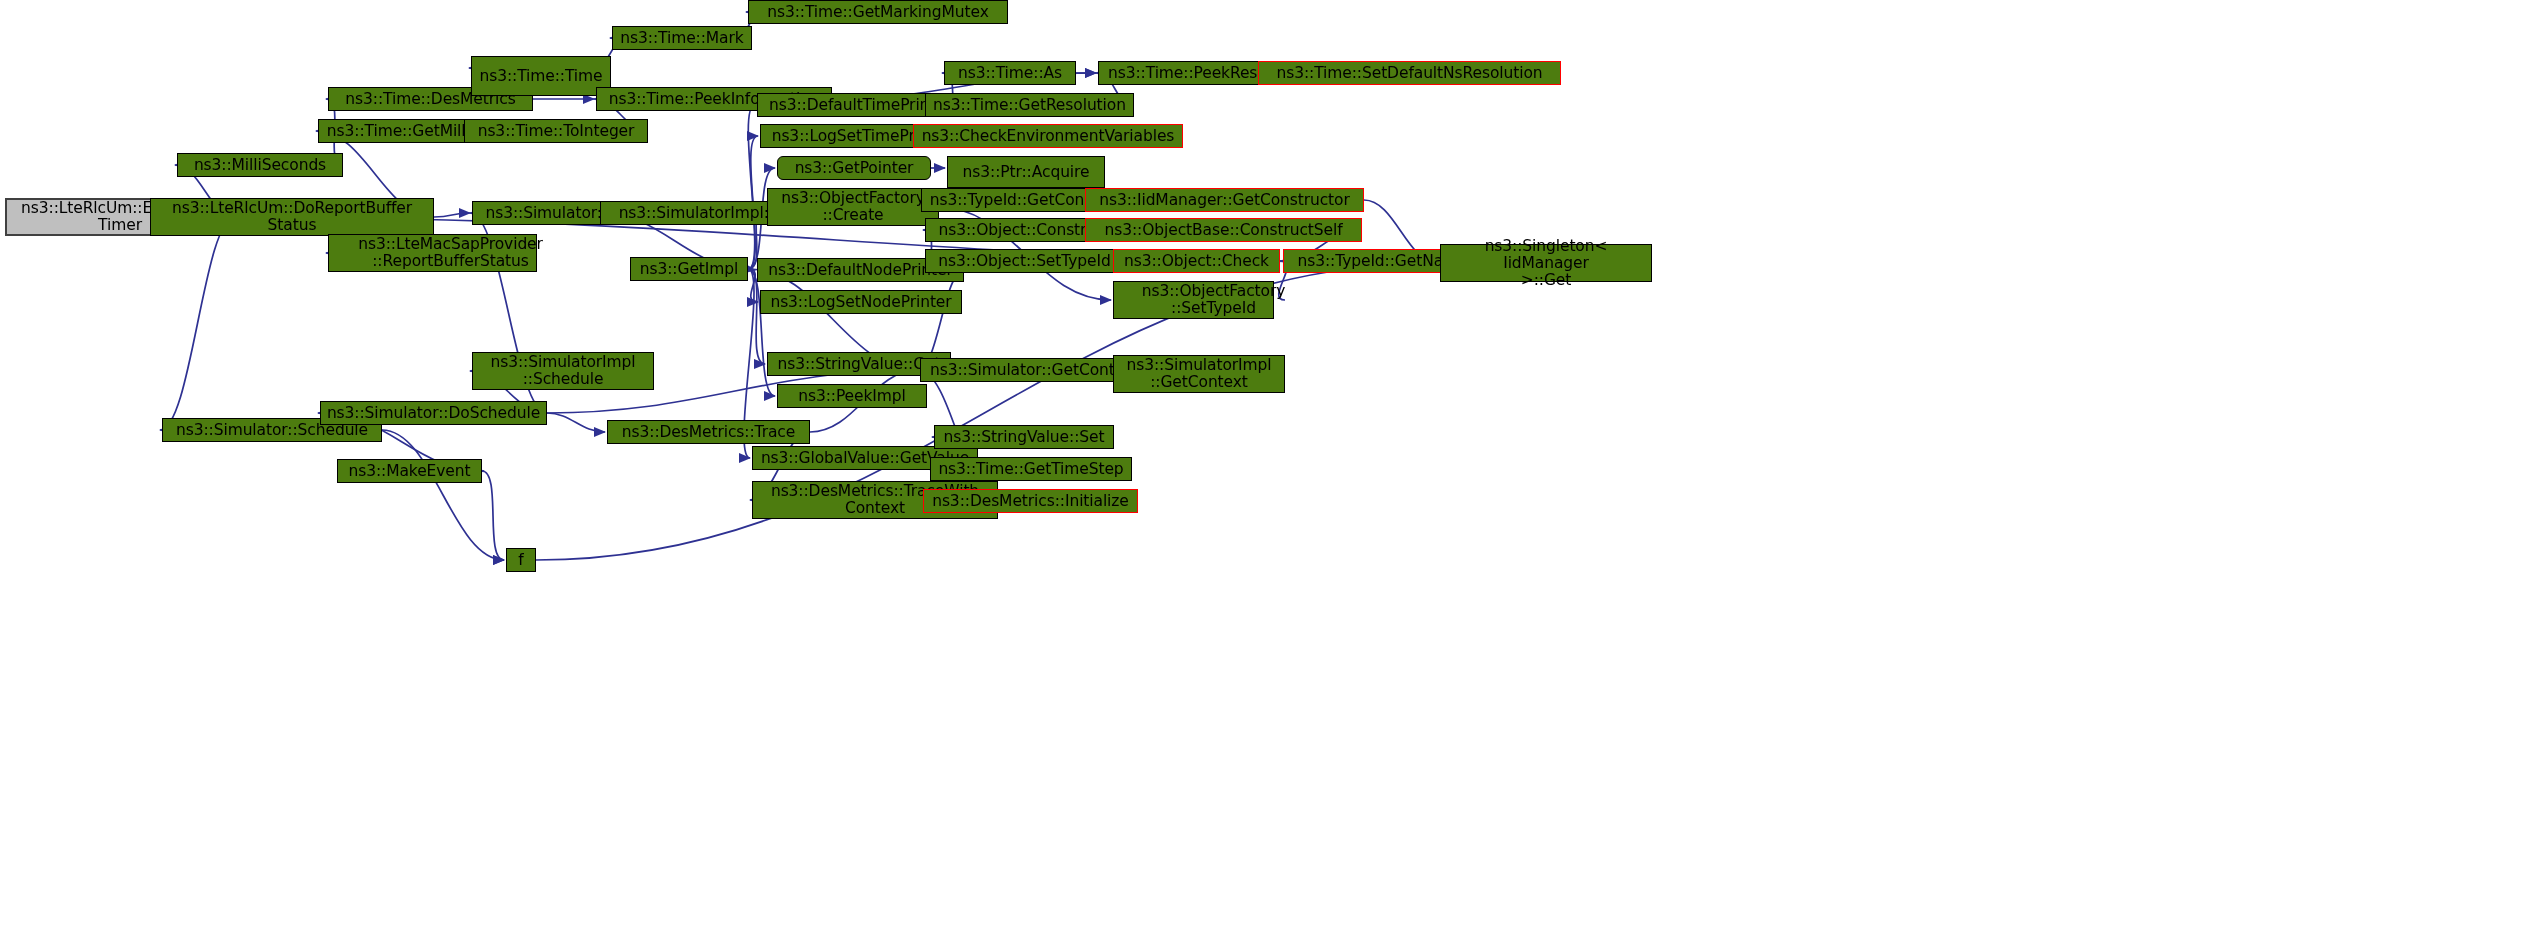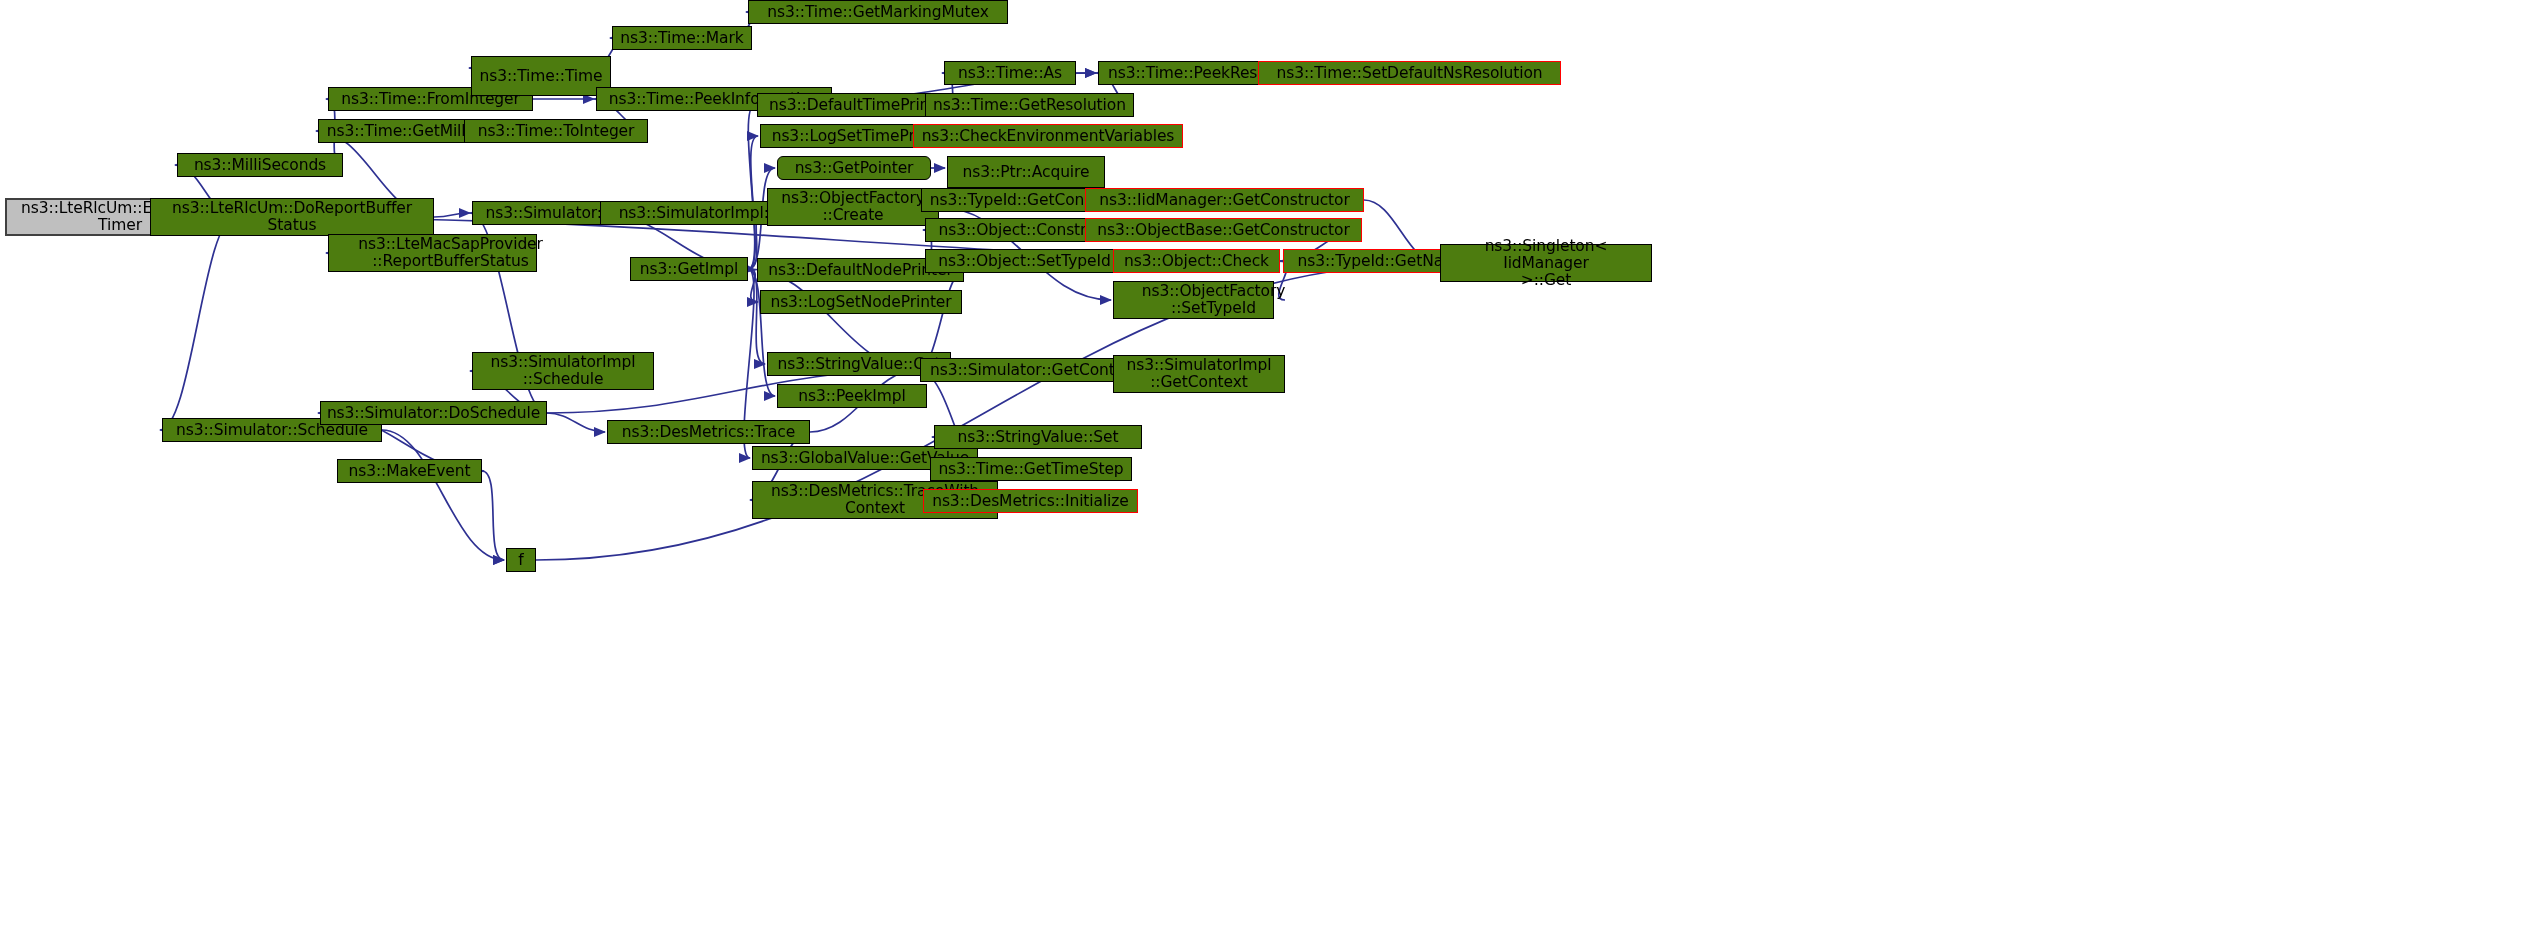--- a/index.html
+++ b/index.html
@@ -124,21 +124,21 @@
         <path d="M536,560 C914.8399999999999,560 1059.16,263 1438,263" fill="none" stroke="#2e3192" stroke-width="1.7" marker-end="url(#arrow)"></path>
       </g>
   </svg>
   <div id="node-layer">
       <div class="node root" style="left: 5px; top: 198px; width: 230px; height: 38px;">ns3::LteRlcUm::ExpireRbs
 Timer</div>
       <div class="node" style="left: 177px; top: 153px; width: 166px; height: 24px;">ns3::MilliSeconds</div>
       <div class="node" style="left: 150px; top: 198px; width: 284px; height: 38px;">ns3::LteRlcUm::DoReportBuffer
 Status</div>
       <div class="node" style="left: 162px; top: 418px; width: 220px; height: 24px;">ns3::Simulator::Schedule</div>
-      <div class="node" style="left: 328px; top: 87px; width: 205px; height: 24px;">ns3::Time::FromInteger</div>
+      <div class="node" style="left: 328px; top: 87px; width: 205px; height: 24px;">ns3::Time::DesMetrics</div>
       <div class="node" style="left: 318px; top: 119px; width: 225px; height: 24px;">ns3::Time::GetMilliSeconds</div>
       <div class="node" style="left: 328px; top: 234px; width: 209px; height: 38px; padding-left: 36px;">ns3::LteMacSapProvider
 ::ReportBufferStatus</div>
       <div class="node" style="left: 320px; top: 401px; width: 227px; height: 24px;">ns3::Simulator::DoSchedule</div>
       <div class="node" style="left: 337px; top: 459px; width: 145px; height: 24px;">ns3::MakeEvent</div>
       <div class="node" style="left: 471px; top: 56px; width: 140px; height: 40px;">ns3::Time::Time</div>
       <div class="node" style="left: 464px; top: 119px; width: 184px; height: 24px;">ns3::Time::ToInteger</div>
       <div class="node" style="left: 472px; top: 201px; width: 182px; height: 24px;">ns3::Simulator::Now</div>
       <div class="node" style="left: 472px; top: 352px; width: 182px; height: 38px;">ns3::SimulatorImpl
 ::Schedule</div>
@@ -164,26 +164,26 @@
       <div class="node" style="left: 944px; top: 61px; width: 132px; height: 24px;">ns3::Time::As</div>
       <div class="node" style="left: 925px; top: 93px; width: 209px; height: 24px;">ns3::Time::GetResolution</div>
       <div class="node red" style="left: 913px; top: 124px; width: 270px; height: 24px;">ns3::CheckEnvironmentVariables</div>
       <div class="node" style="left: 947px; top: 156px; width: 158px; height: 32px;">ns3::Ptr::Acquire</div>
       <div class="node" style="left: 921px; top: 188px; width: 232px; height: 24px;">ns3::TypeId::GetConstructor</div>
       <div class="node" style="left: 925px; top: 218px; width: 199px; height: 24px;">ns3::Object::Construct</div>
       <div class="node" style="left: 925px; top: 249px; width: 199px; height: 24px;">ns3::Object::SetTypeId</div>
       <div class="node" style="left: 1113px; top: 281px; width: 161px; height: 38px; padding-left: 40px;">ns3::ObjectFactory
 ::SetTypeId</div>
       <div class="node" style="left: 920px; top: 358px; width: 229px; height: 24px;">ns3::Simulator::GetContext</div>
-      <div class="node" style="left: 934px; top: 425px; width: 208px; height: 24px;">ns3::StringValue::Set</div>
+      <div class="node" style="left: 934px; top: 425px; width: 180px; height: 24px;">ns3::StringValue::Set</div>
       <div class="node" style="left: 930px; top: 457px; width: 202px; height: 24px;">ns3::Time::GetTimeStep</div>
       <div class="node red" style="left: 923px; top: 489px; width: 215px; height: 24px;">ns3::DesMetrics::Initialize</div>
       <div class="node" style="left: 1098px; top: 61px; width: 222px; height: 24px;">ns3::Time::PeekResolution</div>
       <div class="node red" style="left: 1085px; top: 188px; width: 279px; height: 24px;">ns3::IidManager::GetConstructor</div>
-      <div class="node red" style="left: 1085px; top: 218px; width: 277px; height: 24px;">ns3::ObjectBase::GetConstructor</div>
+      <div class="node red" style="left: 1085px; top: 218px; width: 277px; height: 24px;">ns3::ObjectBase::ConstructSelf</div>
       <div class="node red" style="left: 1113px; top: 249px; width: 167px; height: 24px;">ns3::Object::Check</div>
       <div class="node" style="left: 1113px; top: 355px; width: 172px; height: 38px;">ns3::SimulatorImpl
 ::GetContext</div>
       <div class="node red" style="left: 1258px; top: 61px; width: 303px; height: 24px;">ns3::Time::SetDefaultNsResolution</div>
       <div class="node red" style="left: 1283px; top: 249px; width: 199px; height: 24px;">ns3::TypeId::GetName</div>
       <div class="node" style="left: 1440px; top: 244px; width: 212px; height: 38px;">ns3::Singleton&lt; IidManager
 &gt;::Get</div>
     </div>
 </div>
 

